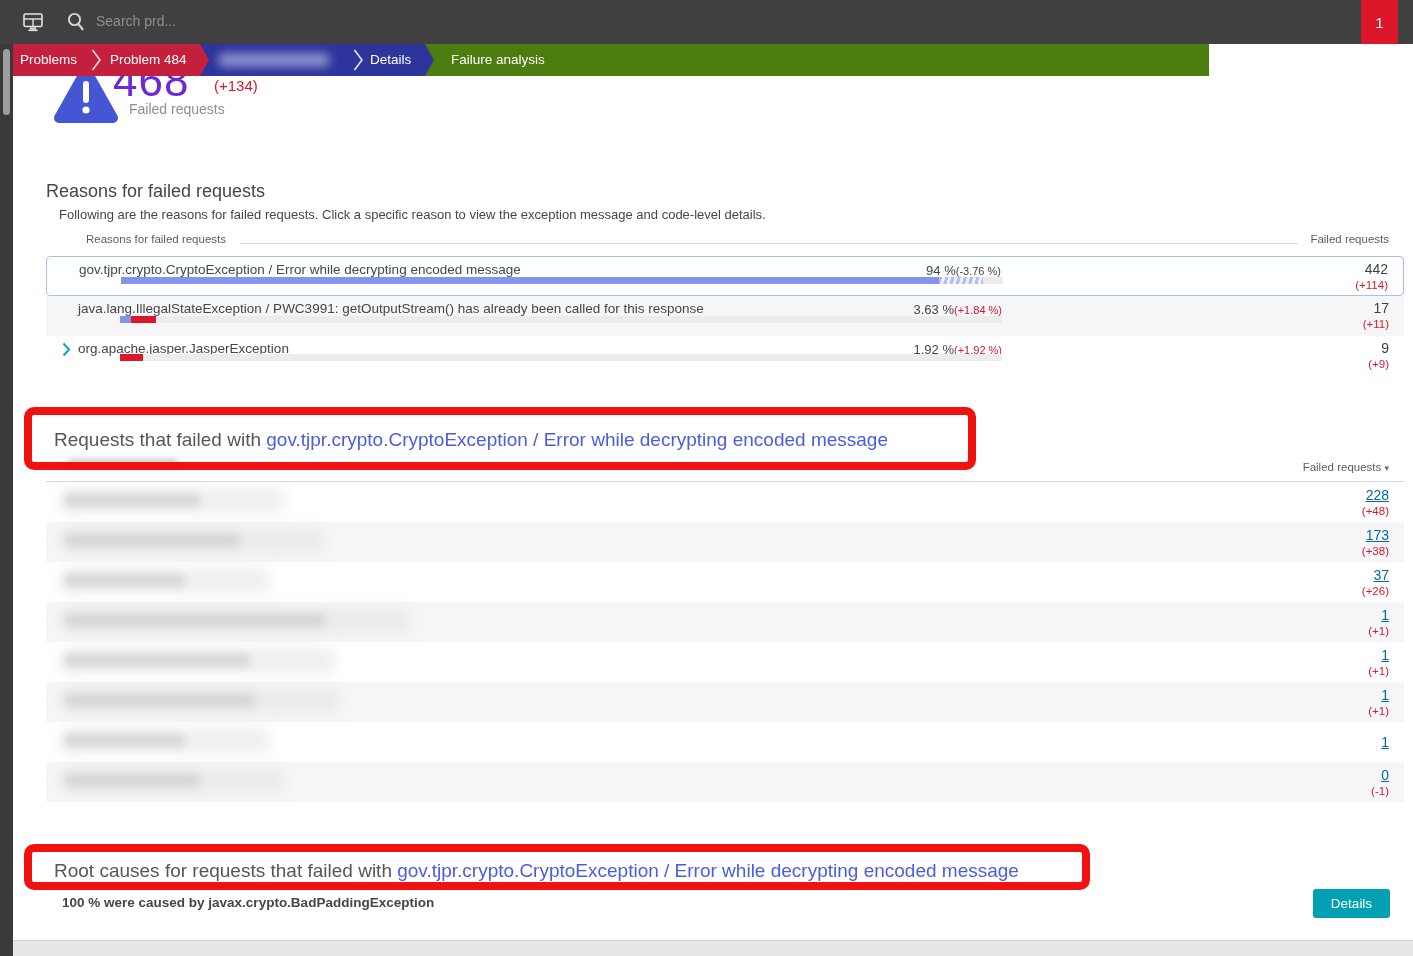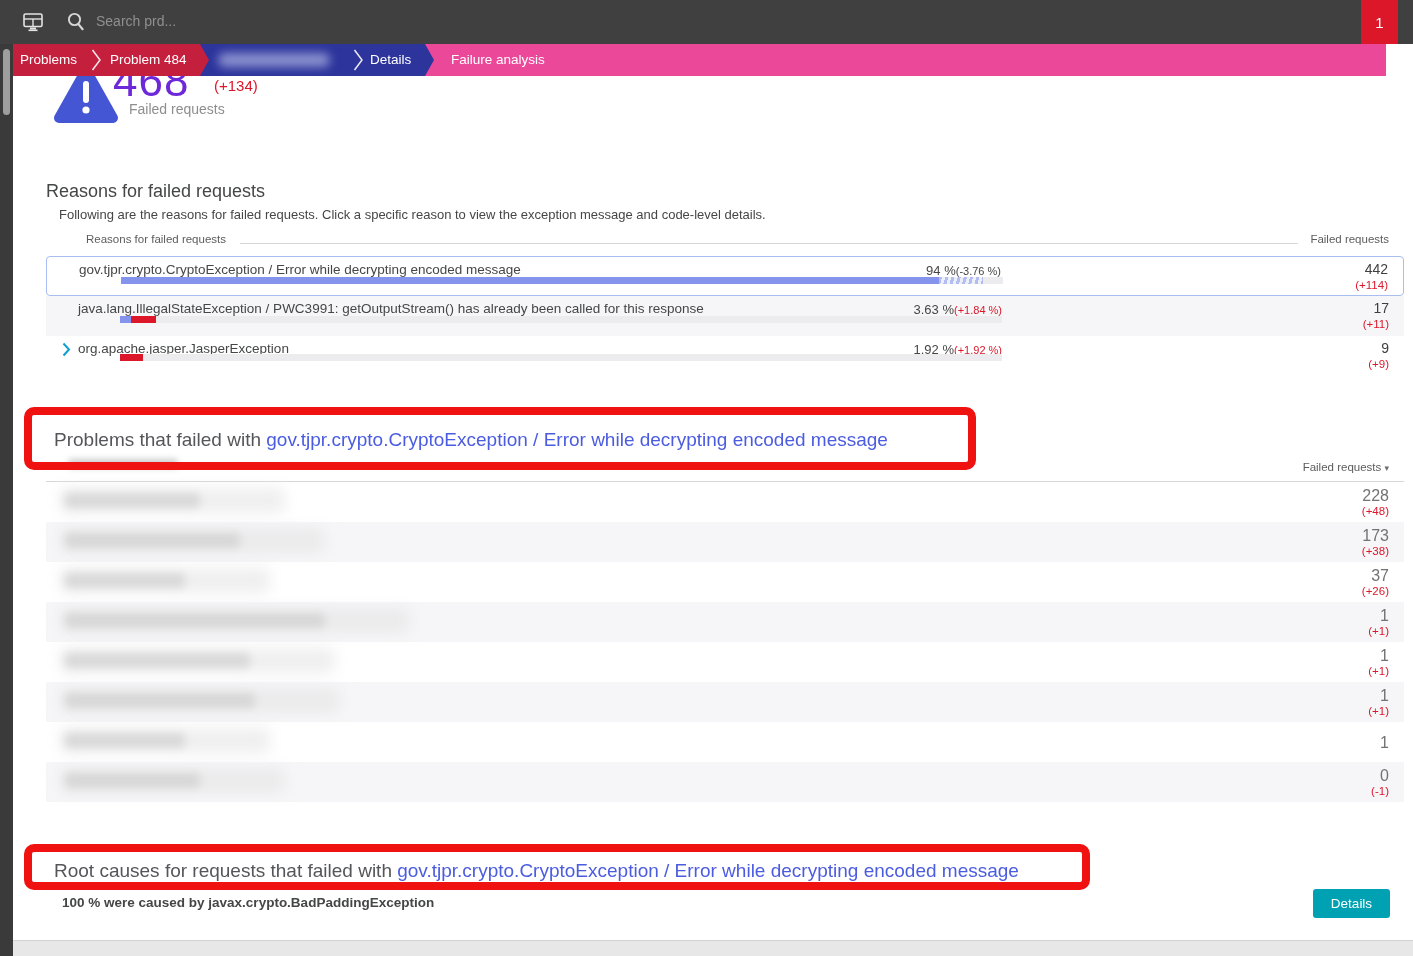--- a/index.html
+++ b/index.html
@@ -11,21 +11,21 @@
   .topbar{left:0;top:0;width:1413px;height:44px;background:#404040;z-index:8;}
   .topbar .search-ph{position:absolute;left:96px;top:13px;font-size:14px;color:#8f8f8f;}
   .badge-red{position:absolute;left:1361px;top:0;width:37px;height:44px;background:#dc172a;
              color:#fff;font-size:15px;display:flex;align-items:center;justify-content:center;}
 
   
   .left-rail{left:0;top:44px;width:13px;height:912px;background:#3a3a3a;z-index:7;}
   .rail-thumb{position:absolute;left:3px;top:5px;width:7px;height:66px;background:#9e9e9e;border-radius:4px;}
 
   
-  .crumbs{left:13px;top:44px;width:1373px;height:32px;background:#ec4899;z-index:6;overflow:hidden;}
+  .crumbs{left:13px;top:44px;width:1196px;height:32px;background:#4d7c0f;z-index:6;overflow:hidden;}
   .crumb-darkblue{position:absolute;left:0;top:0;width:421px;height:32px;background:#2d359c;
       clip-path:polygon(0 0,412px 0,421px 50%,412px 100%,0 100%);}
   .crumb-red{position:absolute;left:0;top:0;width:196px;height:32px;background:#c51f3e;
       clip-path:polygon(0 0,187px 0,196px 50%,187px 100%,0 100%);}
   .crumb-label{position:absolute;top:8px;font-size:13.5px;color:#fff;white-space:nowrap;}
   .crumb-sep{position:absolute;top:5px;}
   .crumb-blur{position:absolute;left:205px;top:9px;width:112px;height:14px;border-radius:7px;
       background:rgba(215,218,246,0.55);filter:blur(5px);}
 
   
@@ -63,21 +63,21 @@
   .boxtitle{position:absolute;font-size:19px;white-space:nowrap;color:#55565a;}
   .boxtitle .lnk{color:#4b5ce0;}
   .remnant{left:68px;top:459px;width:110px;height:9px;background:#9a9a9a;filter:blur(3px);
            opacity:.5;border-radius:4px;z-index:1;}
 
   
   .sort-head{top:461px;right:24px;font-size:11.5px;color:#5c5c5c;}
   .sort-head .arr{font-size:9px;color:#6d6d6d;}
   .t2-line{left:46px;top:481px;width:1358px;height:1px;background:#d8d8d8;}
   .q-row{left:46px;width:1358px;height:40px;}
-  .q-row .val{position:absolute;right:15px;top:5px;font-size:16px;color:#737373;}
+  .q-row .val{position:absolute;right:15px;top:5px;font-size:14px;color:#0369a1;text-decoration:underline;}
   .q-row .val.center{top:12px;}
   .q-row .dlt{position:absolute;right:15px;top:23px;font-size:11.5px;color:#dc172a;}
   .blob{position:absolute;left:19px;top:11px;height:15px;border-radius:4px;background:#cbcbcb;
         filter:blur(4px);opacity:.62;}
   .haze{position:absolute;left:14px;top:6px;height:25px;border-radius:6px;background:#e2e2e2;
         filter:blur(7px);opacity:.55;}
 
   
   .root-sum{left:62px;top:895px;font-size:13.5px;color:#454646;font-weight:bold;}
   .btn-details{left:1313px;top:889px;width:77px;height:29px;background:#00a1b2;border-radius:3px;
@@ -179,21 +179,21 @@
       <div class="seg red" style="left: 0px; width: 23px;"></div>
     </div>
     <span class="val">9</span>
     <span class="dlt">(+9)</span>
   </div>
 
   <div class="abs remnant"></div>
 
   <div class="abs redbox rb1">
     <div class="boxtitle" style="left:22px;top:14px">
-      <span>Problems that failed with </span><span class="lnk">gov.tjpr.crypto.CryptoException / Error while decrypting encoded message</span>
+      <span>Requests that failed with </span><span class="lnk">gov.tjpr.crypto.CryptoException / Error while decrypting encoded message</span>
     </div>
   </div>
 
   <div class="abs sort-head">
     <span>Failed requests</span>
     <span class="arr">▾</span>
   </div>
   <div class="abs t2-line"></div>
 
   <div class="abs q-row" style="top:482px">

